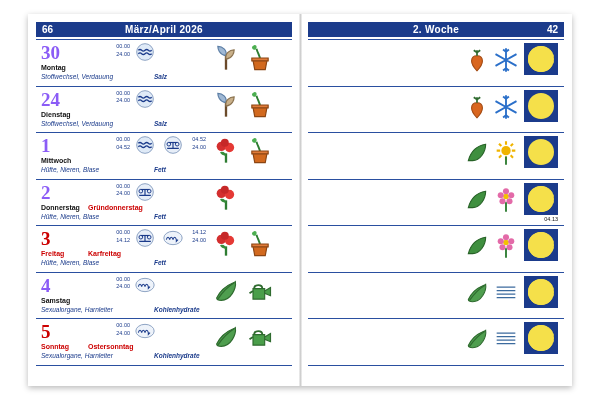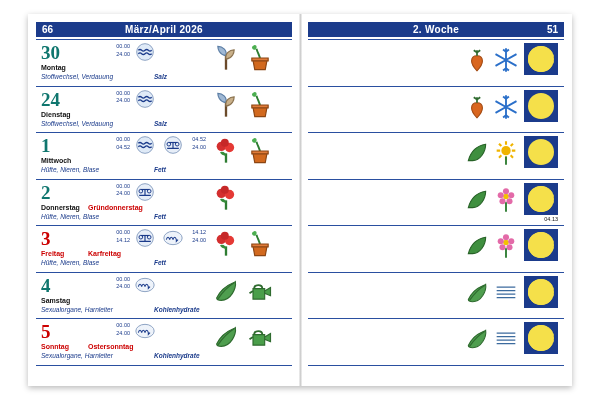--- a/index.html
+++ b/index.html
@@ -84,21 +84,21 @@
   }
   .row:first-child { border-top: 1px solid #2a4fa0; }
 
   
   .daynum {
     position: absolute;
     left: 5px;
     top: 2px;
     font-size: 19px;
     font-weight: bold;
-    color: #0f766e;
+    color: #8b5cf6;
     font-family: "Liberation Serif", serif;
   }
   .daynum.red { color: #cc0000; }
   .dayname {
     position: absolute;
     left: 5px;
     top: 24px;
     font-size: 7px;
     font-weight: bold;
     color: #111;
@@ -443,21 +443,21 @@
                 <path d="M3 14l3-2" stroke="#2f6b2f" stroke-width="1.6"></path>
               </svg></span>
           </div>
         </div>
       </div>
   </div>
 
   <div class="leaf right">
     <div class="hdr">
       <span class="ttl">2. Woche</span>
-      <span class="pg-right">51</span>
+      <span class="pg-right">42</span>
     </div>
     <div class="rows" id="right-rows">
         <div class="row">
           <div class="rightcell">
             <div class="moonbox">
               <div class="moon">
                 <svg viewBox="0 0 26 26" width="26" height="26" style="display:block">
                   <circle cx="13" cy="13" r="13" fill="#f5e04a"></circle>
                   <path d="M26 13a13 13 0 0 1-6.5 11.3A13 13 0 0 0 19.5 1.7 13 13 0 0 1 26 13z" fill="#1b3b8b" opacity="0.85"></path>
                 </svg>

